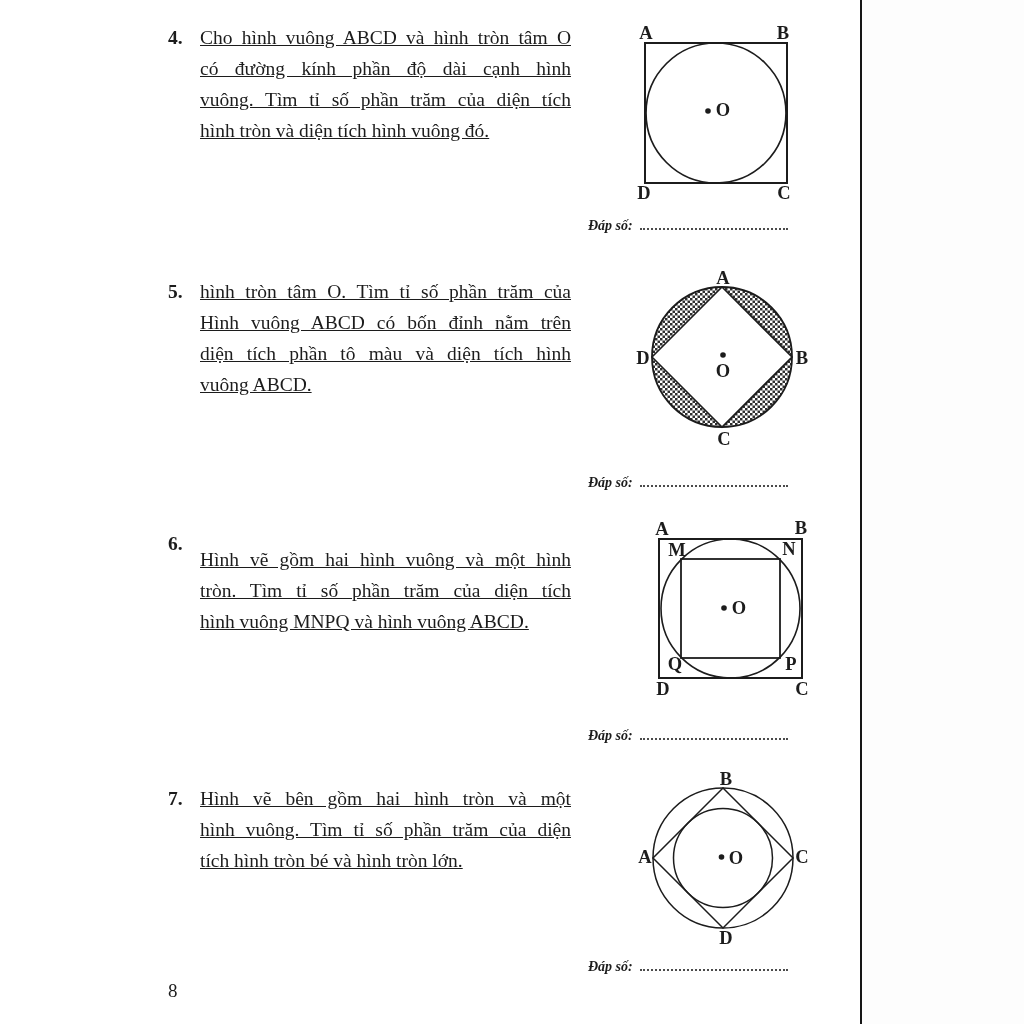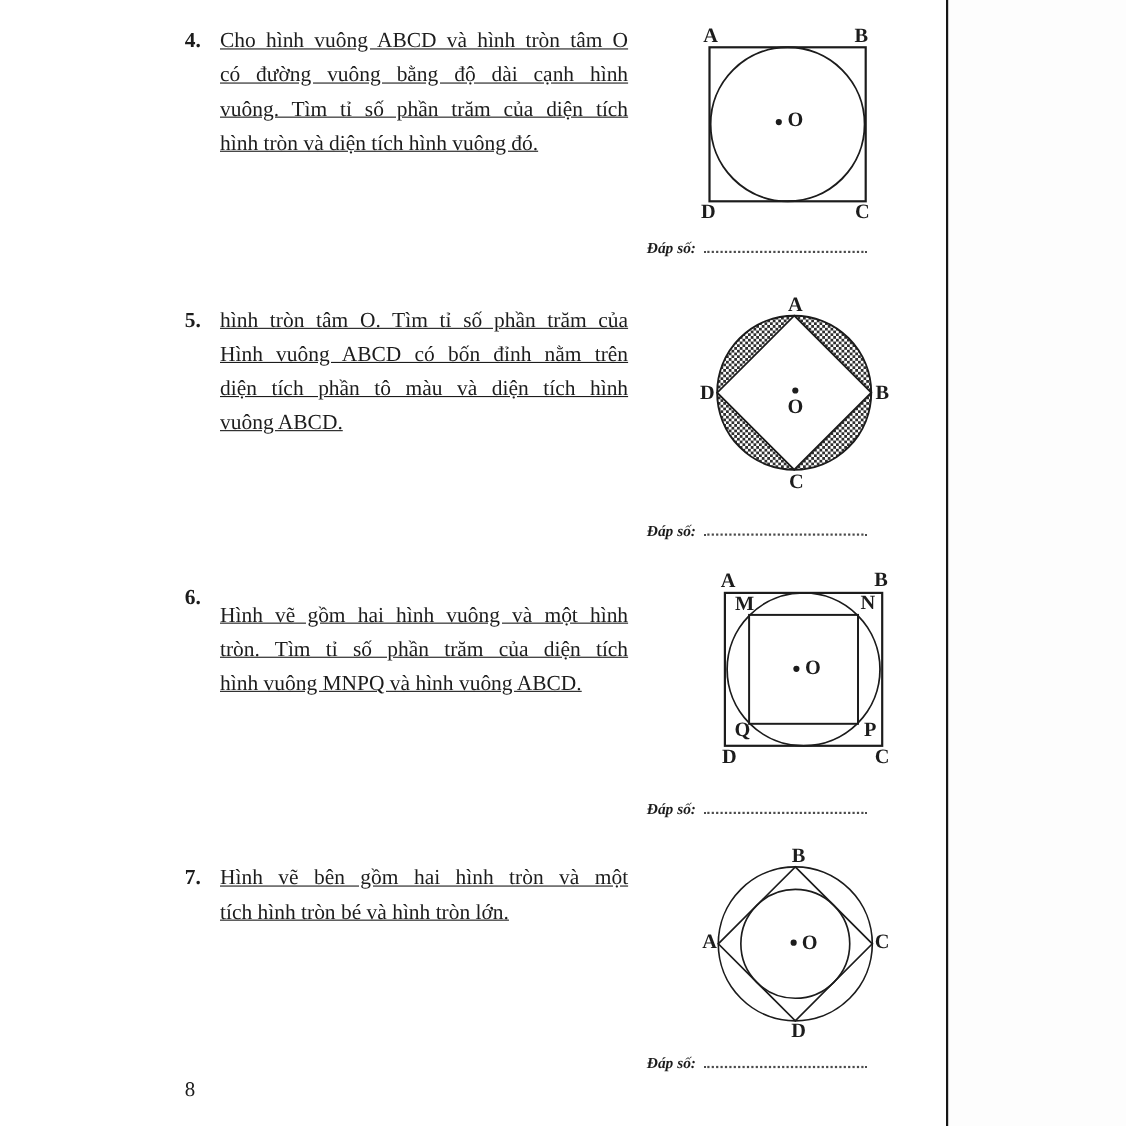--- a/index.html
+++ b/index.html
@@ -42,21 +42,21 @@
   .page-number { position:absolute; font-size:19px; }
 </style>
 </head>
 <body>
 
 <div class="page">
 
   <div class="problem-number" style="left:168px; top:22px;">4.</div>
   <div class="ptext" style="left:200px; top:22px;">
     <div class="pline">Cho hình vuông ABCD và hình tròn tâm O</div>
-    <div class="pline">có đường vuông bằng độ dài cạnh hình</div>
+    <div class="pline">có đường kính phần độ dài cạnh hình</div>
     <div class="pline">vuông. Tìm tỉ số phần trăm của diện tích</div>
     <div class="pline last">hình tròn và diện tích hình vuông đó.</div>
   </div>
 
   <div class="fig" style="left:630px; top:18px; width:180px; height:190px;">
     <svg width="180" height="190" viewBox="0 0 180 190">
       <rect x="15" y="25" width="142" height="140" fill="none" stroke="#1c1c1c" stroke-width="2"></rect>
       <circle cx="86" cy="95" r="70" fill="none" stroke="#1c1c1c" stroke-width="1.7"></circle>
       <circle cx="78" cy="93" r="2.8" fill="#1c1c1c"></circle>
     </svg>
@@ -128,20 +128,21 @@
     <span class="vlabel" style="left:94px; top:88px;">O</span>
   </div>
 
   <div class="answer-row" style="left:588px; top:723px;">
     <span>Đáp số:</span><span class="answer-blank"></span>
   </div>
 
   <div class="problem-number" style="left:168px; top:783px;">7.</div>
   <div class="ptext" style="left:200px; top:783px;">
     <div class="pline">Hình vẽ bên gồm hai hình tròn và một</div>
+    <div class="pline">hình vuông. Tìm tỉ số phần trăm của diện</div>
     <div class="pline last">tích hình tròn bé và hình tròn lớn.</div>
   </div>
 
   <div class="fig" style="left:630px; top:765px; width:190px; height:190px;">
     <svg width="190" height="190" viewBox="0 0 190 190">
       <circle cx="93" cy="93" r="70" fill="none" stroke="#1c1c1c" stroke-width="1.5"></circle>
       <polygon points="93,23 163,93 93,163 23,93" fill="none" stroke="#1c1c1c" stroke-width="1.5"></polygon>
       <circle cx="93" cy="93" r="49.5" fill="none" stroke="#1c1c1c" stroke-width="1.5"></circle>
       <circle cx="91.5" cy="92" r="2.8" fill="#1c1c1c"></circle>
     </svg>

